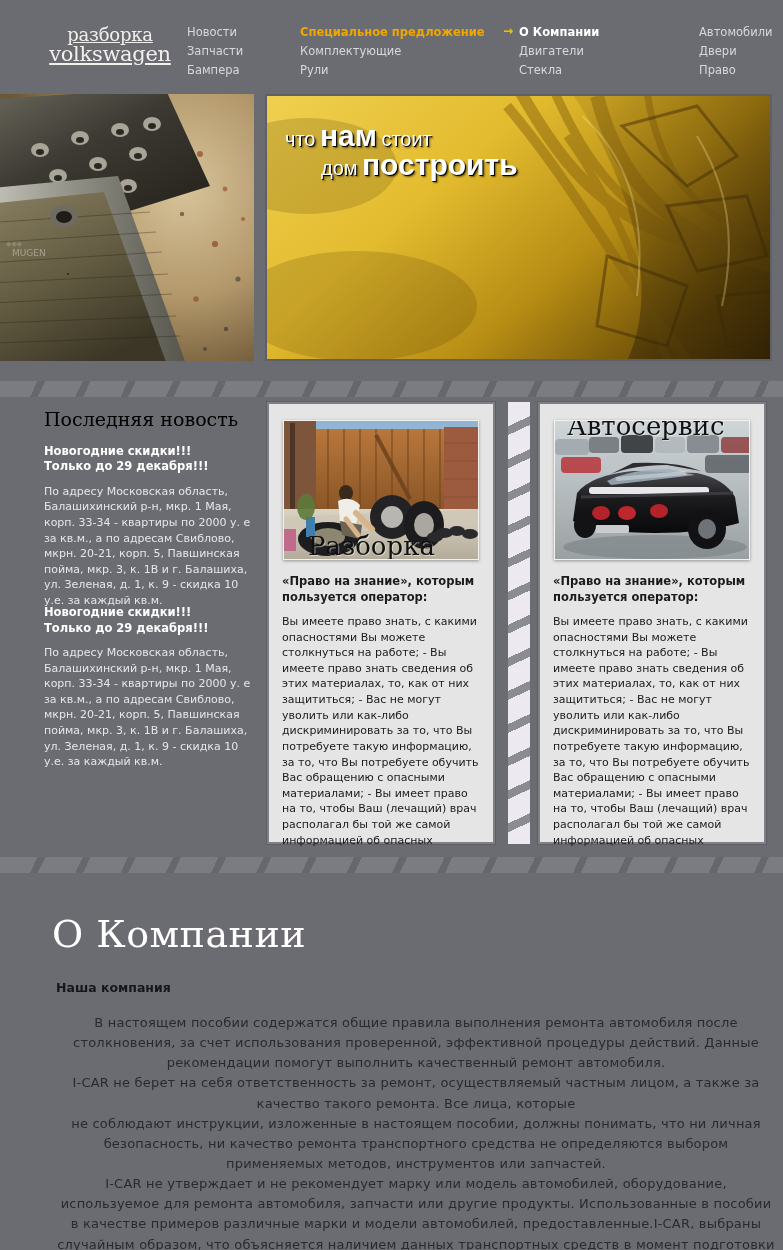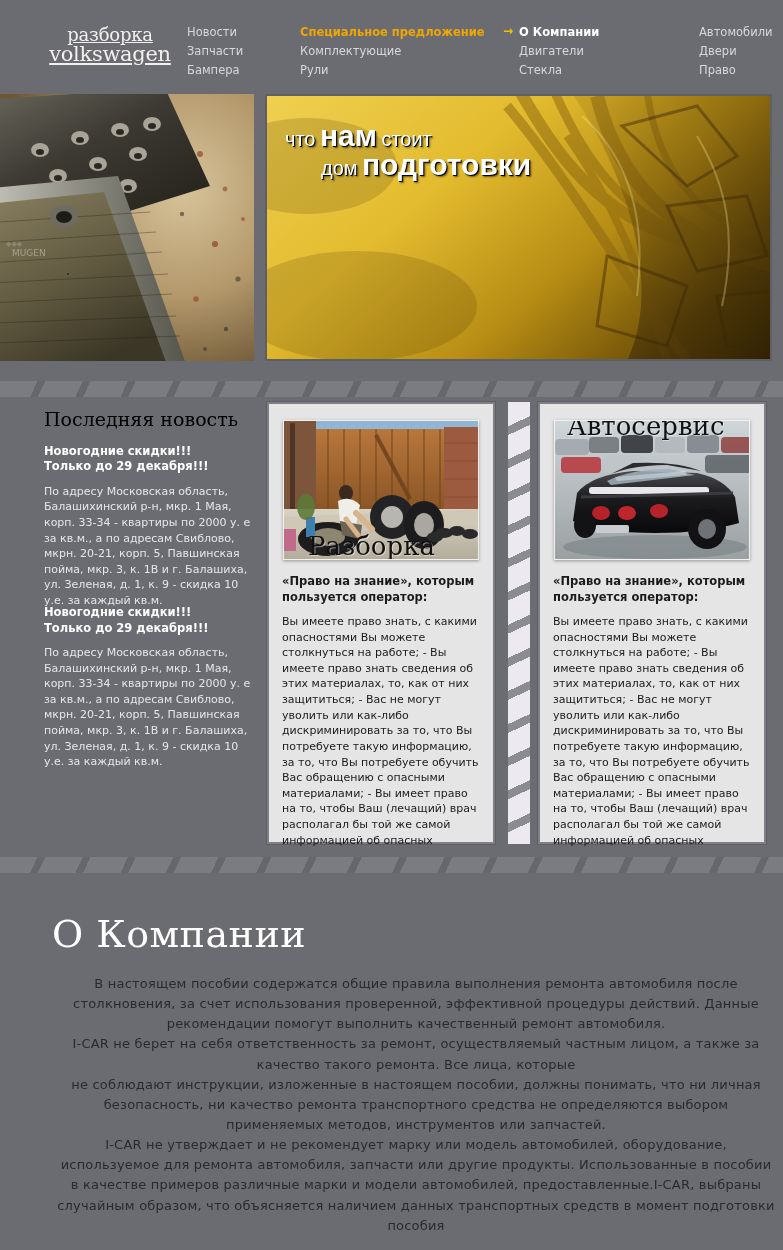--- a/index.html
+++ b/index.html
@@ -350,21 +350,21 @@
       </g>
     </svg>
     <div class="banner-text">
       <span class="banner-l1">
         <span class="bt-sm">что</span>
         <span class="bt-lg">нам</span>
         <span class="bt-sm">стоит</span>
       </span>
       <span class="banner-l2">
         <span class="bt-sm">дом</span>
-        <span class="bt-lg">подготовки</span>
+        <span class="bt-lg">построить</span>
       </span>
     </div>
   </div>
 </div>
 
 <div class="stripe-band"></div>
 
 <div class="mid">
 
   <div class="side-col">
@@ -505,17 +505,18 @@
     </div>
     <div class="card-title">«Право на знание», которым пользуется оператор:</div>
     <div class="card-body"> Вы имеете право знать, с какими опасностями Вы можете столкнуться на работе; - Вы имеете право знать сведения об этих материалах, то, как от них защититься; - Вас не могут уволить или как-либо дискриминировать за то, что Вы потребуете такую информацию, за то, что Вы потребуете обучить Вас обращению с опасными материалами; - Вы имеет право на то, чтобы Ваш (лечащий) врач располагал бы той же самой информацией об опасных</div>
   </div>
 </div>
 
 <div class="stripe-band"></div>
 
 <div class="bottom">
   <h1 class="page-title">О Компании</h1>
+  <h3 class="sub-title">Наша компания</h3>
   <div class="long-text">В настоящем пособии содержатся общие правила выполнения ремонта автомобиля после столкновения, за счет использования проверенной, эффективной процедуры действий. Данные рекомендации помогут выполнить качественный ремонт автомобиля.
 I-CAR не берет на себя ответственность за ремонт, осуществляемый частным лицом, а также за качество такого ремонта. Все лица, которые
 не соблюдают инструкции, изложенные в настоящем пособии, должны понимать, что ни личная безопасность, ни качество ремонта транспортного средства не определяются выбором применяемых методов, инструментов или запчастей.
 I-CAR не утверждает и не рекомендует марку или модель автомобилей, оборудование, используемое для ремонта автомобиля, запчасти или другие продукты. Использованные в пособии в качестве примеров различные марки и модели автомобилей, предоставленные.I-CAR, выбраны случайным образом, что объясняется наличием данных транспортных средств в момент подготовки пособия</div>
 </div>
 
 </body></html>

